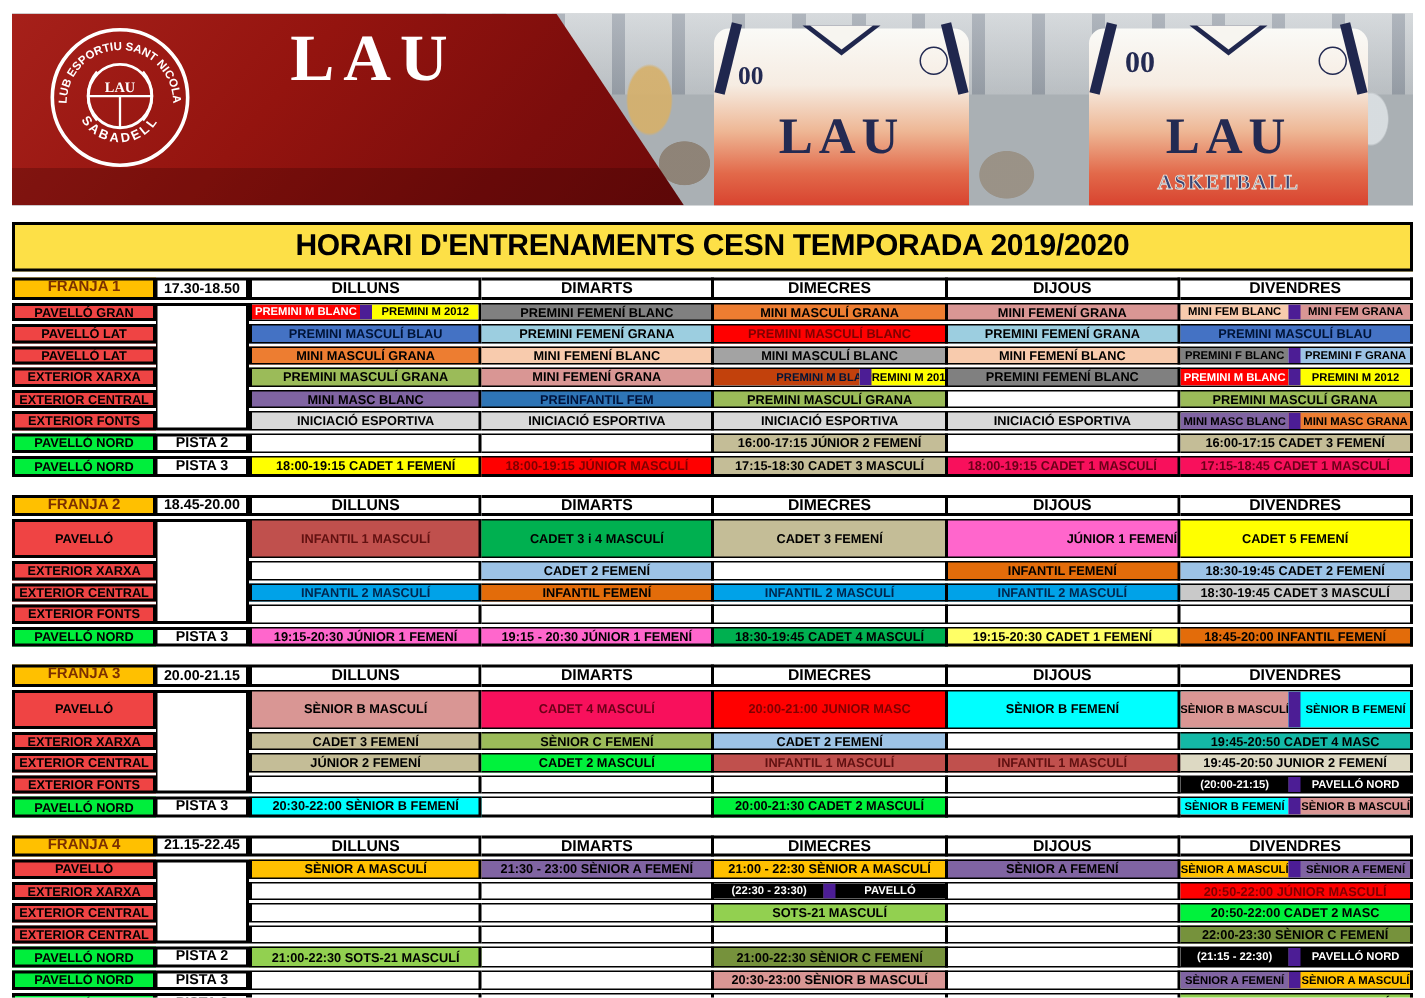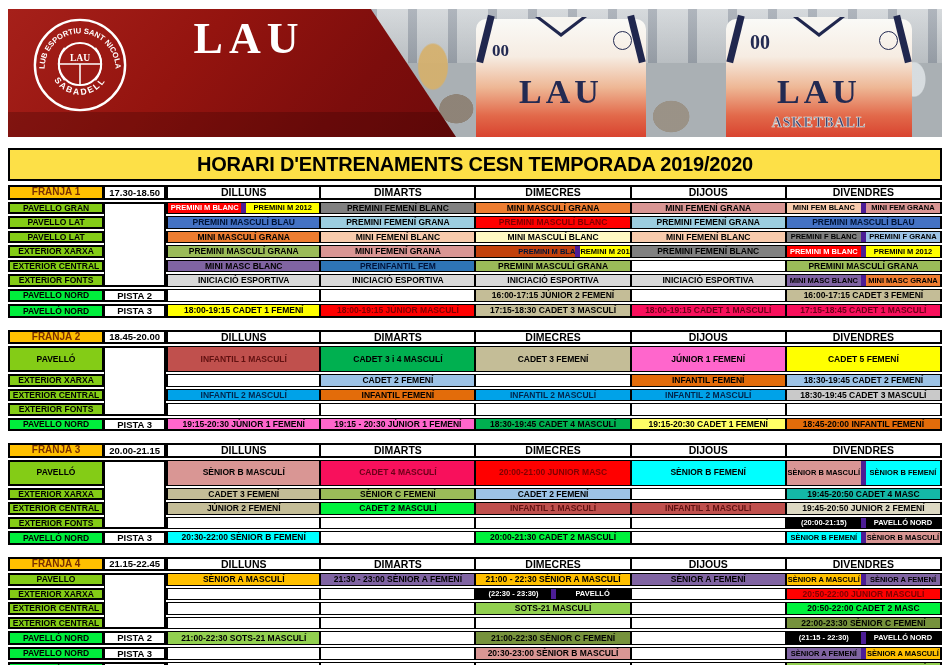--- a/index.html
+++ b/index.html
@@ -54,32 +54,32 @@
   .title-bar{margin-top:11px;height:29px;border:2.5px solid #000;background:#fde047;
     display:flex;align-items:center;justify-content:center;
     font-size:20px;font-weight:bold;letter-spacing:-0.2px;color:#000;}
 
   
   table.franja{border-collapse:separate;border-spacing:0 2px;table-layout:fixed;width:934px;margin-top:8px;}
   table.franja:first-of-type{margin-top:2px;}
   col.c-label{width:96px;} col.c-time{width:62px;} col.c-day{width:155px;}
   td{padding:0;text-align:center;vertical-align:middle;font-weight:bold;overflow:hidden;
      white-space:nowrap;line-height:1.0;color:#000;}
-  td.label{border:2px solid #000;font-size:8.5px;background:#84cc16;}
+  td.label{border:2px solid #000;font-size:8.5px;background:#ef4444;}
   td.label-green{background:#00ee3c;}
   td.franja-name{background:#ffc000;color:#7b3000;font-size:10px;margin-top:40px;}
   td.time{border:2px solid #000;border-left-width:1px;font-size:9.5px;background:#fff;}
   td.day{border-top:1px solid #000;border-bottom:1px solid #000;border-right:2px solid #000;
      font-size:8.5px;position:relative;}
   td.day-head{border:2px solid #000;border-left-width:0;font-size:10.5px;background:#fff;}
   td.day-first{border-left:2px solid #000;}
   tr:last-child td{border-bottom-width:2px;}
   .split{position:absolute;inset:0;display:flex;}
   .half{flex:1;display:flex;align-items:center;justify-content:center;font-size:7.5px;overflow:hidden;}
-  .half2{border-left:5px solid #4c1d95;}
+  .half2{border-left:8px solid #4c1d95;}
 </style>
 </head>
 <body>
 
 <div class="page">
 
   <div class="banner">
     <div class="photo"></div>
 
     <div class="jersey jersey-1">
@@ -174,21 +174,21 @@
             <td class="day day-first" style="background: rgb(68, 114, 196); color: rgb(0, 20, 55);">PREMINI MASCULÍ BLAU</td>
             <td class="day" style="background: rgb(156, 206, 224); color: rgb(0, 0, 0);">PREMINI FEMENÍ GRANA</td>
             <td class="day" style="background: rgb(255, 0, 0); color: rgb(127, 0, 0);">PREMINI MASCULÍ BLANC</td>
             <td class="day" style="background: rgb(156, 206, 224); color: rgb(0, 0, 0);">PREMINI FEMENÍ GRANA</td>
             <td class="day" style="background: rgb(68, 114, 196); color: rgb(0, 20, 55);">PREMINI MASCULÍ BLAU</td>
           </tr>
           <tr style="height: 12px;">
             <td class="label">PAVELLÓ LAT</td>
             <td class="day day-first" style="background: rgb(237, 125, 49); color: rgb(0, 0, 0);">MINI MASCULÍ GRANA</td>
             <td class="day" style="background: rgb(248, 203, 173); color: rgb(0, 0, 0);">MINI FEMENÍ BLANC</td>
-            <td class="day" style="background: #fef9c3; color: rgb(0, 0, 0);">MINI MASCULÍ BLANC</td>
+            <td class="day" style="background: #a3a3a3; color: rgb(0, 0, 0);">MINI MASCULÍ BLANC</td>
             <td class="day" style="background: rgb(248, 203, 173); color: rgb(0, 0, 0);">MINI FEMENÍ BLANC</td>
             <td class="day">
               <div class="split">
                 <div class="half" style="background: rgb(128, 128, 128); color: rgb(0, 0, 0);">PREMINI F BLANC</div>
                 <div class="half half2" style="background: rgb(157, 195, 230); color: rgb(0, 0, 0);">PREMINI F GRANA</div>
               </div>
             </td>
           </tr>
           <tr style="height: 12px;">
             <td class="label">EXTERIOR XARXA</td>
@@ -268,21 +268,21 @@
             <td class="day-head">DIMECRES</td>
             <td class="day-head">DIJOUS</td>
             <td class="day-head">DIVENDRES</td>
           </tr>
           <tr style="height: 26px;">
             <td class="label">PAVELLÓ</td>
             <td class="time" rowspan="4"></td>
             <td class="day day-first" style="background: rgb(192, 80, 77); color: rgb(97, 17, 17);">INFANTIL 1 MASCULÍ</td>
             <td class="day" style="background: rgb(0, 176, 80); color: rgb(0, 0, 0);">CADET 3 i 4 MASCULÍ</td>
             <td class="day" style="background: rgb(196, 189, 151); color: rgb(0, 0, 0);">CADET 3 FEMENÍ</td>
-            <td class="day" style="background: rgb(255, 102, 204); color: rgb(0, 0, 0);">JÚNIOR 1 FEMENÍ</td>
+            <td class="day" style="background: rgb(255, 102, 204); color: rgb(0, 0, 0); text-align: right;">JÚNIOR 1 FEMENÍ</td>
             <td class="day" style="background: rgb(255, 255, 0); color: rgb(0, 0, 0);">CADET 5 FEMENÍ</td>
           </tr>
           <tr style="height: 12px;">
             <td class="label">EXTERIOR XARXA</td>
             <td class="day day-first"></td>
             <td class="day" style="background: rgb(157, 195, 230); color: rgb(0, 0, 0);">CADET 2 FEMENÍ</td>
             <td class="day"></td>
             <td class="day" style="background: rgb(227, 108, 10); color: rgb(0, 0, 0);">INFANTIL FEMENÍ</td>
             <td class="day" style="background: rgb(157, 195, 230); color: rgb(0, 0, 0);">18:30-19:45 CADET 2 FEMENÍ</td>
           </tr>

